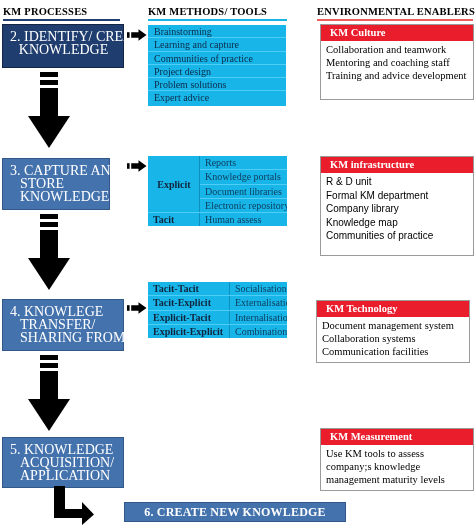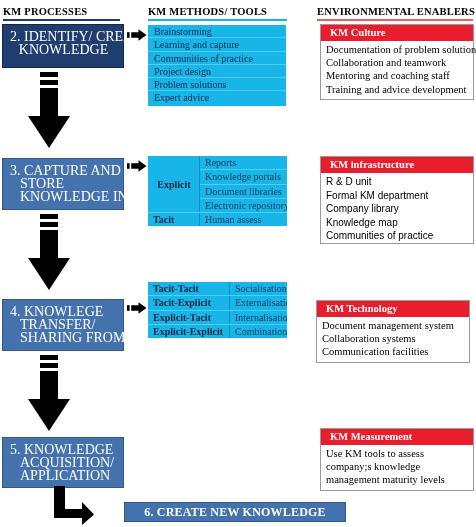--- a/index.html
+++ b/index.html
@@ -174,36 +174,35 @@
   <div class="cyan-row">Learning and capture</div>
   <div class="cyan-row">Communities of practice</div>
   <div class="cyan-row">Project design</div>
   <div class="cyan-row">Problem solutions</div>
   <div class="cyan-row">Expert advice</div>
 </div>
 
 <div class="abs enabler" style="left:320px; top:24px; width:154px; height:76px;">
   <div class="enabler-head">KM Culture</div>
   <div class="enabler-body">
-    <div class="item">Documentation of problem solution</div>
     <div class="item">Collaboration and teamwork</div>
     <div class="item">Mentoring and coaching staff</div>
     <div class="item">Training and advice development</div>
   </div>
 </div>
 
 <div class="abs" style="left:26px; top:72px;">
   <svg class="arrow-svg" width="46" height="78" viewBox="0 0 46 78">
     <rect x="14" y="0" width="18" height="5" fill="#000"></rect>
     <rect x="14" y="8" width="18" height="5" fill="#000"></rect>
     <path d="M14 16 L32 16 L32 44 L44 44 L23 76 L2 44 L14 44 Z" fill="#000"></path>
   </svg>
 </div>
 
-<div class="abs proc-box proc-mid" style="left:2px; top:158px; width:122px; height:52px;">
+<div class="abs proc-box proc-mid" style="left:2px; top:158px; width:108px; height:52px;">
   <span class="ln">3. CAPTURE AND</span>
   <span class="ln indent1">STORE</span>
   <span class="ln indent1">KNOWLEDGE IN</span>
 </div>
 
 <div class="abs" style="left:127px; top:159px;">
   <svg class="arrow-svg" width="20" height="14" viewBox="0 0 20 14">
     <path d="M0 4.2 L2.6 4.2 L2.6 9.8 L0 9.8 Z" fill="#000"></path>
     <path d="M4.2 4.2 L11.5 4.2 L11.5 1.2 L19.5 7 L11.5 12.8 L11.5 9.8 L4.2 9.8 Z" fill="#000"></path>
   </svg>
@@ -224,21 +223,21 @@
   <tr>
     <td class="val noborder-r">Electronic repository</td>
   </tr>
   <tr>
     <td class="lbl-left" style="width:42px;">Tacit</td>
     <td class="val noborder-r">Human assess</td>
   </tr>
 </tbody>
   </table>
 
-<div class="abs enabler" style="left:320px; top:156px; width:154px; height:88px;">
+<div class="abs enabler" style="left:320px; top:156px; width:154px; height:100px;">
   <div class="enabler-head">KM infrastructure</div>
   <div class="enabler-body sans">
     <div class="item">R &amp; D unit</div>
     <div class="item">Formal KM department</div>
     <div class="item">Company library</div>
     <div class="item">Knowledge map</div>
     <div class="item">Communities of practice</div>
   </div>
 </div>
 

